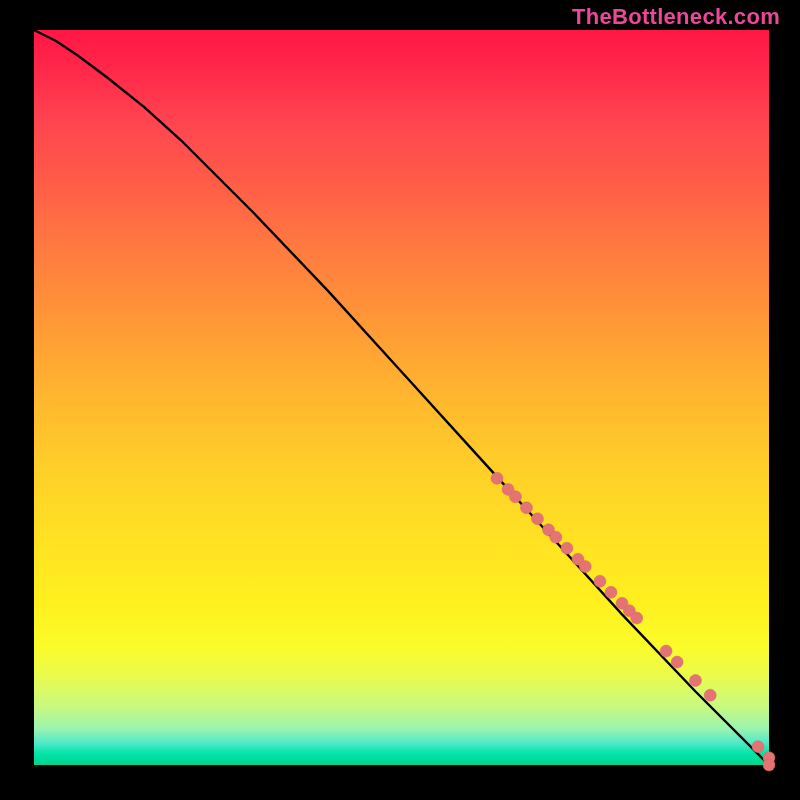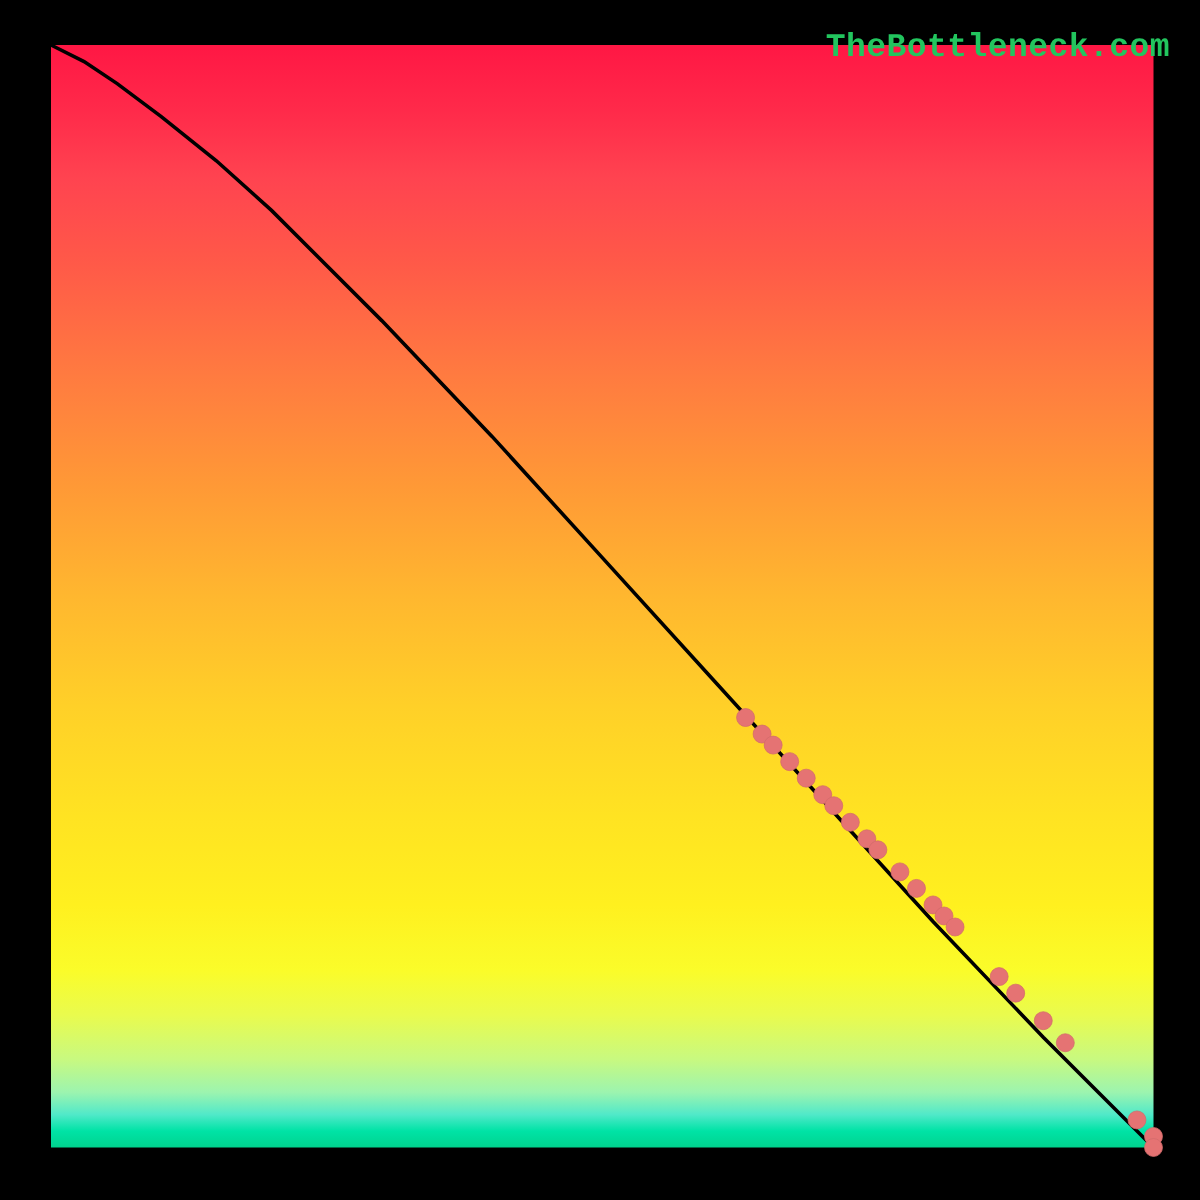--- a/index.html
+++ b/index.html
@@ -12,28 +12,27 @@
     overflow: hidden;
   }
   .frame {
     position: relative;
     width: 800px;
     height: 800px;
     background: #000000;
   }
   .watermark {
     position: absolute;
-    top: 19px;
+    top: 4px;
     right: 20px;
-    color: #22c55e;
+    color: #ec4899;
     font-size: 22px;
     font-weight: 600;
     letter-spacing: 0.3px;
     z-index: 5;
-    font-family: Liberation Mono, monospace;
   }
   .plot-area {
     position: absolute;
     left: 34px;
     top: 30px;
     width: 735px;
     height: 735px;
     
     background: linear-gradient(to bottom,
       #ff1744 0%,

